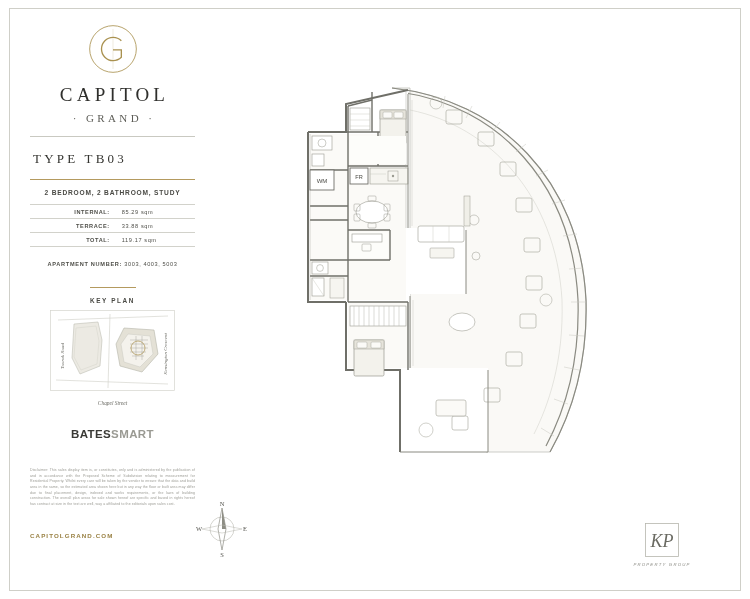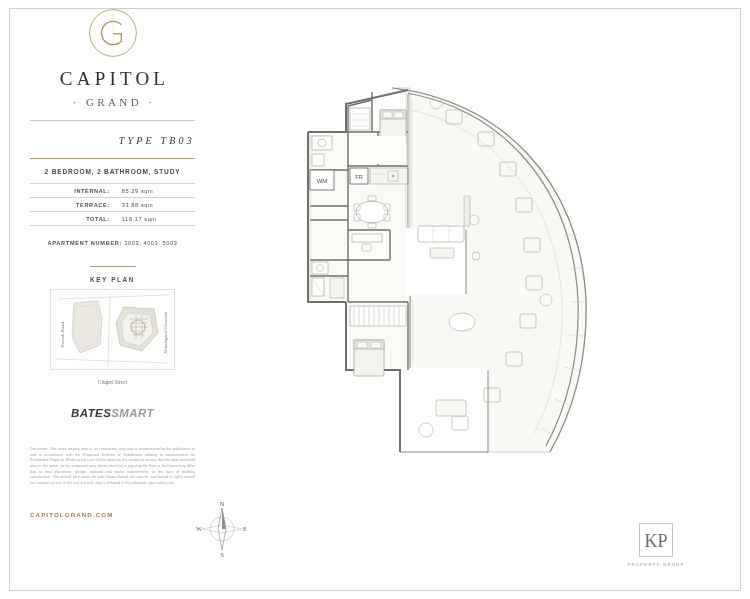--- a/index.html
+++ b/index.html
@@ -29,21 +29,21 @@
     right: 9px;
     bottom: 8px;
     border: 1px solid #cfcfc8;
     pointer-events: none;
   }
 
   
   .left {
     position: absolute;
     left: 30px;
-    top: 8px;
+    top: 24px;
     width: 165px;
   }
 
   .logo-wrap {
     text-align: center;
   }
   .logo-mark {
     width: 50px;
     height: 50px;
     margin: 0 auto 10px auto;
@@ -71,27 +71,26 @@
     height: 1px;
     background: #c9c9c1;
     margin: 12px 0 0 0;
   }
   .rule.gold {
     background: #b49a5e;
     height: 1px;
   }
   .type-title {
     font-family: "Liberation Serif", serif;
-    font-size: 10px;
+    font-size: 13px;
     letter-spacing: 3.2px;
     color: #33332f;
-    text-align: right;
+    text-align: left;
     margin: 14px 0 12px 0;
     padding-left: 3px;
-    font-style: italic;
   }
   .config {
     font-size: 6.6px;
     letter-spacing: 0.8px;
     font-weight: bold;
     color: #4a4a45;
     text-align: center;
     margin: 9px 0 8px 0;
   }
   .spec-table {
@@ -163,21 +162,20 @@
     margin-top: 2px;
   }
   .bates {
     margin: 26px 0 0 0;
     text-align: center;
   }
   .bates-text {
     font-size: 11.5px;
     font-weight: bold;
     letter-spacing: 0.4px;
-    font-style: italic;
   }
   .bates-text .b1 { color: #3a3a36; }
   .bates-text .b2 { color: #9a9a93; }
   .disclaimer {
     margin-top: 26px;
     font-size: 3.5px;
     line-height: 1.62;
     color: #9b9b94;
     text-align: justify;
     letter-spacing: 0.1px;
@@ -205,24 +203,25 @@
     position: absolute;
     left: 196px;
     top: 500px;
     width: 52px;
     height: 58px;
   }
 
   
   .kp {
     position: absolute;
-    right: 48px;
+    right: 42px;
     bottom: 32px;
     width: 92px;
     text-align: center;
+    font-style: italic;
   }
   .kp-mark {
     display: block;
     margin: 0 auto 5px auto;
   }
   .kp-label {
     font-size: 4.3px;
     letter-spacing: 1.2px;
     color: #8a8a83;
   }

